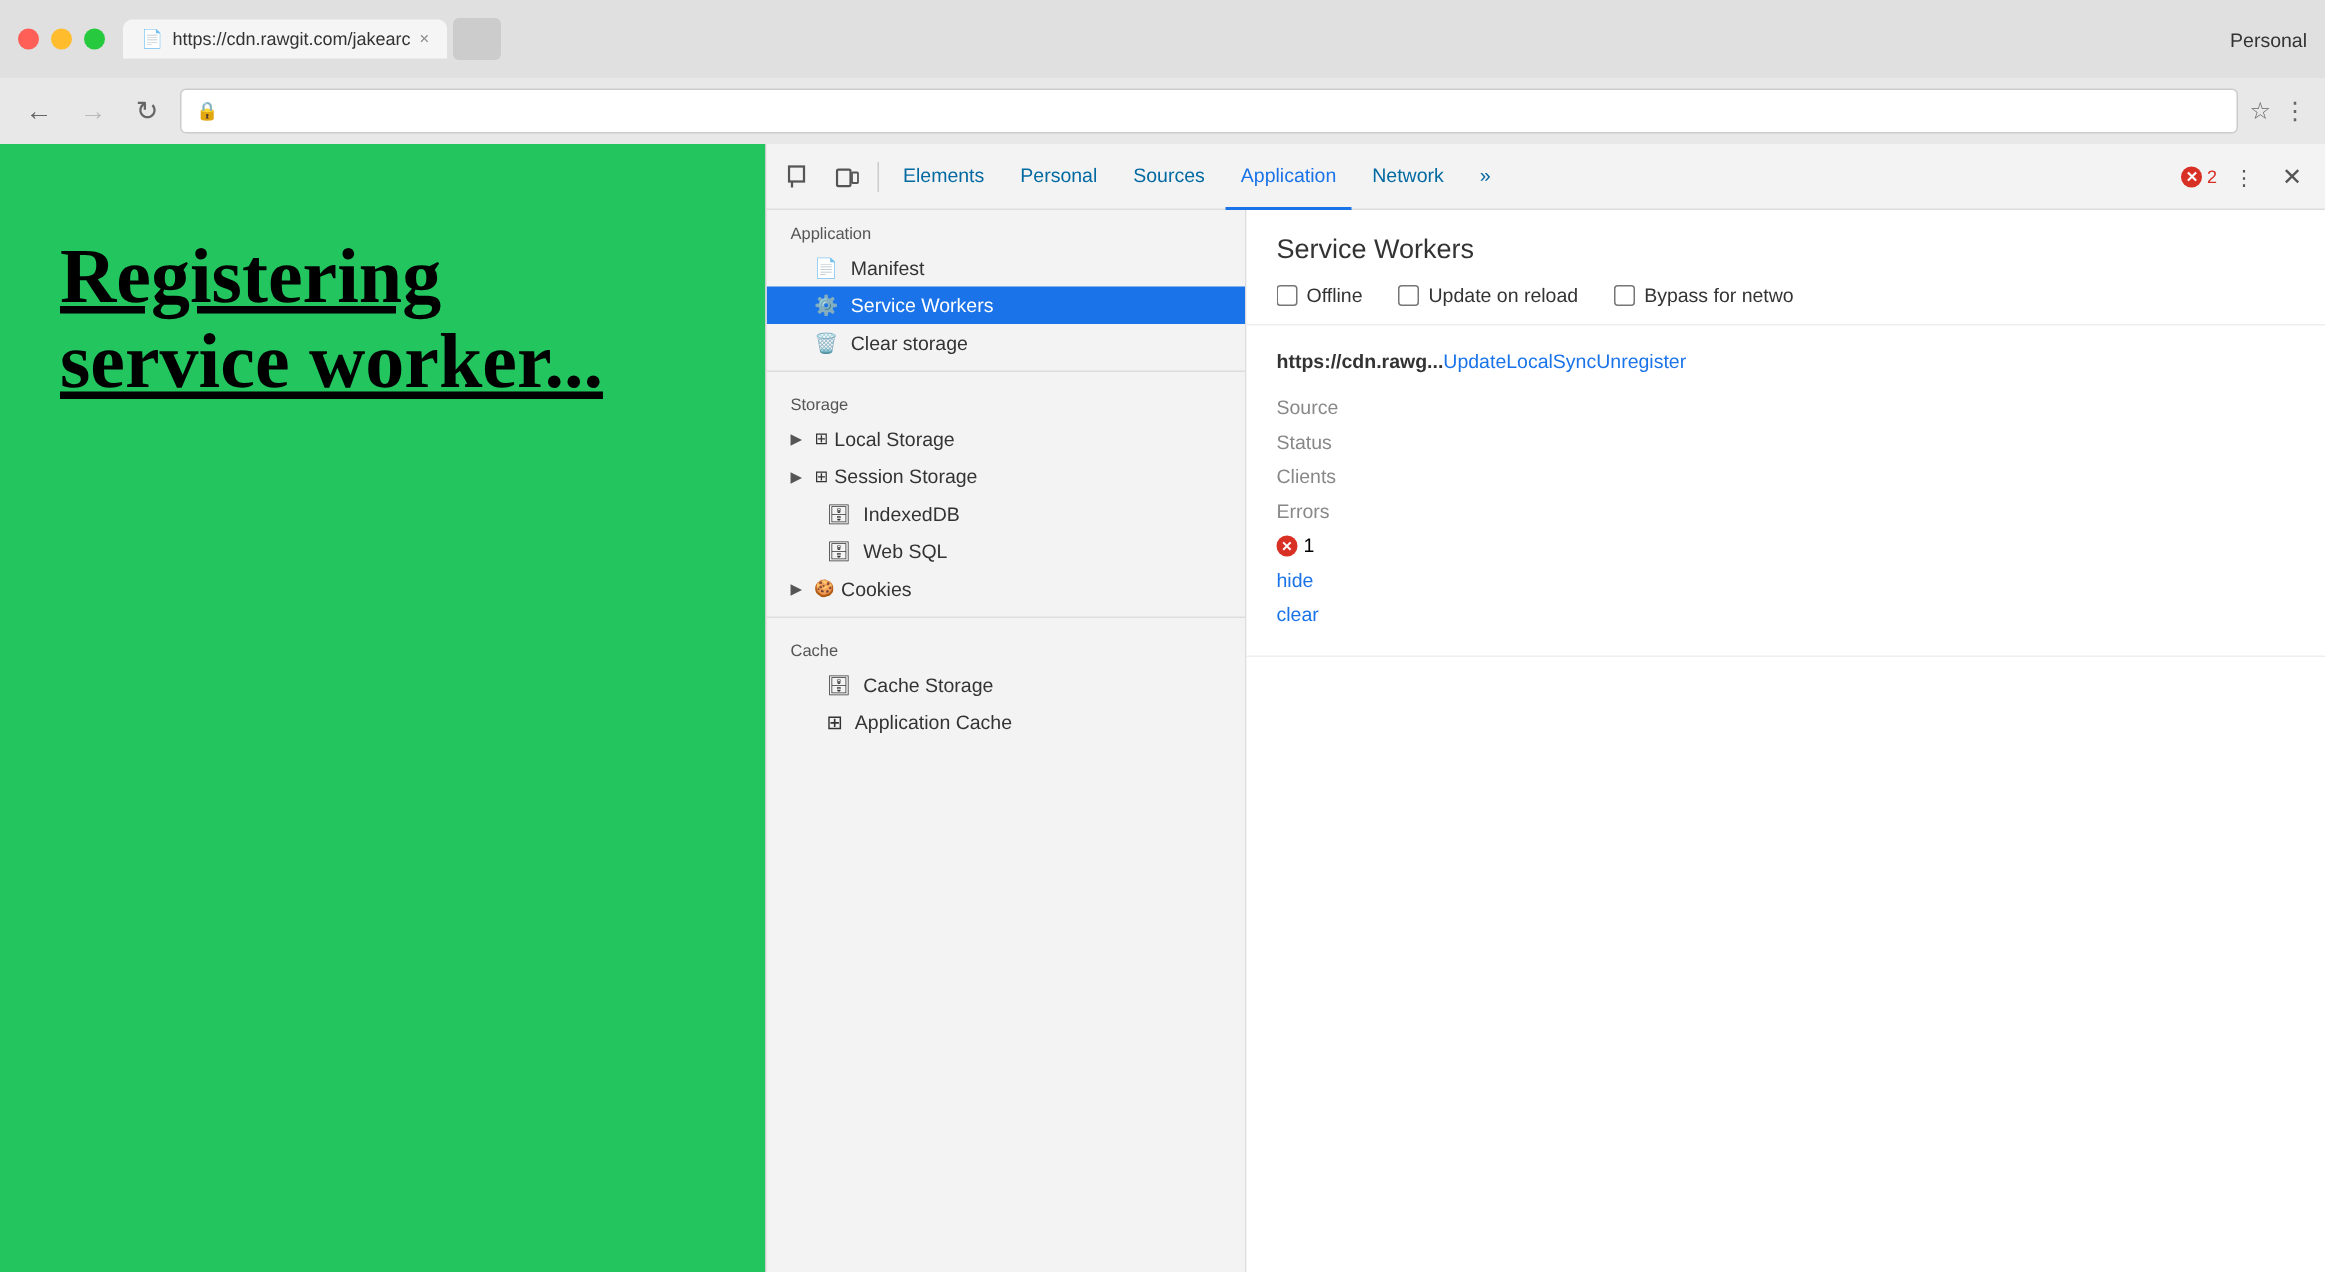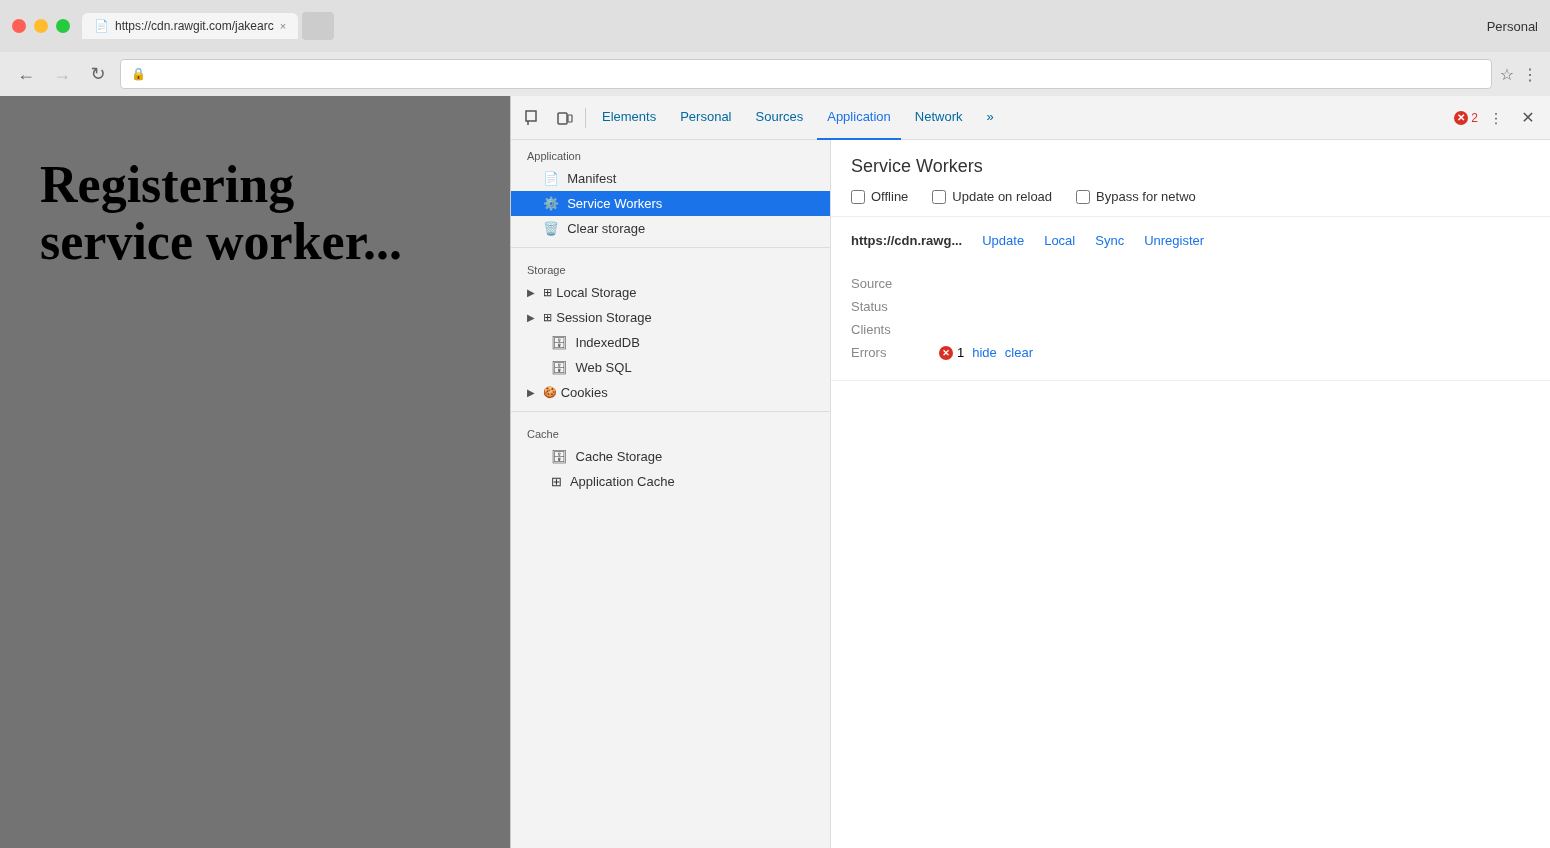--- a/index.html
+++ b/index.html
@@ -31,21 +31,21 @@
     .lock-icon { color: #2c7a2c; font-size: 12px; }
     .url-text { font-size: 13px; color: #1a73e8; flex: 1; overflow: hidden; text-overflow: ellipsis; white-space: nowrap; }
     .url-text span.black { color: #000; }
     .star-btn { background: none; border: none; font-size: 16px; color: #666; cursor: pointer; }
     .more-btn { background: none; border: none; font-size: 16px; color: #666; cursor: pointer; }
 
     
     .main-area { display: flex; height: calc(848px - 96px); }
 
     
-    .page-content { flex: 0 0 510px; background: #737373; display: flex; align-items: flex-start; padding: 60px 40px; }
+    .page-content { flex: 0 0 510px; background: #22c55e; display: flex; align-items: flex-start; padding: 60px 40px; text-decoration: underline; }
     .page-heading { font-size: 52px; font-weight: 900; color: #000; line-height: 1.1; font-family: Georgia, serif; }
 
     
     .devtools { flex: 1; display: flex; flex-direction: column; background: #f3f3f3; border-left: 1px solid #ccc; }
 
     
     .devtools-toolbar { display: flex; align-items: center; background: #f3f3f3; border-bottom: 1px solid #ddd; height: 44px; padding: 0 8px; gap: 4px; }
     .dt-icon-btn { background: none; border: none; cursor: pointer; width: 28px; height: 28px; display: flex; align-items: center; justify-content: center; color: #555; font-size: 14px; border-radius: 3px; }
     .dt-tab { padding: 0 10px; height: 44px; display: flex; align-items: center; font-size: 13px; color: #0369a1; cursor: pointer; border-bottom: 2px solid transparent; }
     .dt-tab.active { color: #1a73e8; border-bottom: 2px solid #1a73e8; }
@@ -75,29 +75,29 @@
 
     
     .sw-panel { padding: 0; }
     .sw-header { padding: 16px 20px 12px; border-bottom: 1px solid #eee; }
     .sw-title { font-size: 18px; font-weight: normal; color: #333; margin-bottom: 12px; }
     .sw-options { display: flex; align-items: center; gap: 24px; }
     .sw-checkbox { display: flex; align-items: center; gap: 6px; font-size: 13px; color: #333; }
     .sw-checkbox input { width: 14px; height: 14px; }
 
     .sw-entry { padding: 16px 20px; border-bottom: 1px solid #eee; }
-    .sw-url-row { display: flex; align-items: center; gap: 20px; margin-bottom: 24px; }
+    .sw-url-row { display: flex; align-items: center; gap: 0; margin-bottom: 12px; }
     .sw-url { font-size: 13px; font-weight: bold; color: #333; }
     .sw-action-link { color: #1a73e8; text-decoration: none; font-size: 13px; cursor: pointer; }
 
     .sw-detail-row { display: flex; padding: 4px 0; }
     .sw-detail-label { width: 80px; font-size: 13px; color: #888; flex-shrink: 0; }
     .sw-detail-value { font-size: 13px; color: #333; }
 
-    .sw-errors-row { display: flex; padding: 4px 0; gap: 8px; }
+    .sw-errors-row { display: flex; padding: 4px 0; gap: 8px; flex-direction: column; }
     .sw-errors-label { width: 80px; font-size: 13px; color: #888; }
     .error-count { display: flex; align-items: center; gap: 4px; font-size: 13px; }
     .err-circle { width: 14px; height: 14px; background: #d93025; border-radius: 50%; color: white; font-size: 9px; display: flex; align-items: center; justify-content: center; font-weight: bold; }
 
     
     .error-box { margin: 12px 20px; background: #fff8f8; border: 1px solid #f5c2c2; border-radius: 4px; padding: 10px 14px; }
     .error-text { font-family: 'Courier New', monospace; font-size: 13px; color: #d93025; line-height: 1.5; }
     .err-inline { display: inline-block; width: 12px; height: 12px; background: #d93025; border-radius: 50%; color: white; font-size: 8px; text-align: center; line-height: 12px; font-weight: bold; vertical-align: middle; margin: 0 2px; }
   </style>
 </head>

